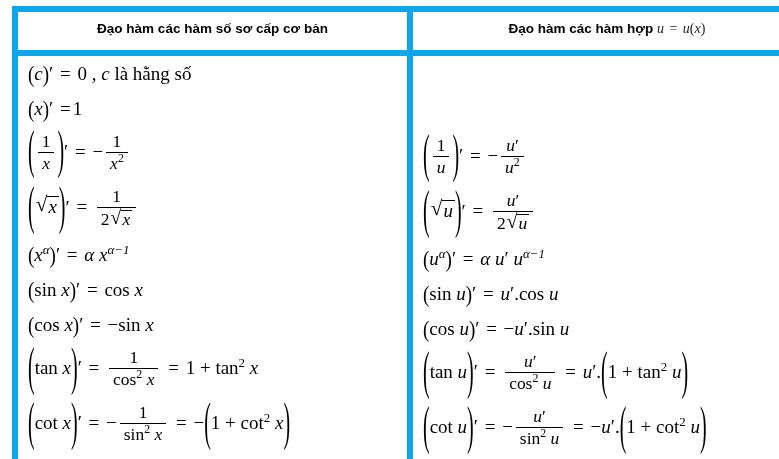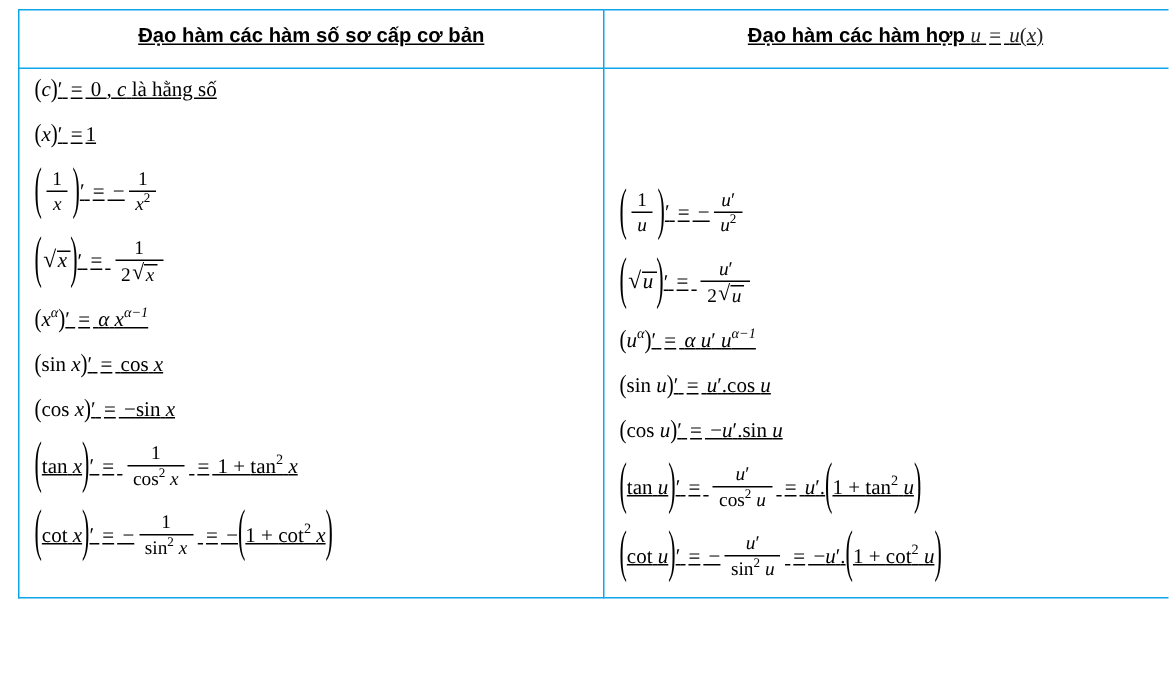--- a/index.html
+++ b/index.html
@@ -21,23 +21,22 @@
     background: #ffffff;
   }
   table.deriv-table {
     border-collapse: collapse;
     width: 755px;
     margin: 6px 0 0 12px;
     table-layout: fixed;
   }
   table.deriv-table th,
   table.deriv-table td {
-    border: 1px solid #0ea5e9;
+    border: 6px solid #0ea5e9;
     vertical-align: top;
-    text-decoration: underline;
   }
   table.deriv-table th {
     text-align: center;
     font-family: "Liberation Sans", sans-serif;
     font-weight: bold;
     font-size: 13.5px;
     padding: 9px 6px 9px 6px;
     height: 20px;
   }
   table.deriv-table th .hdr-math {
@@ -52,21 +51,21 @@
   }
   .col-left { width: 377px; }
   .col-right { width: 376px; }
 
   ul.formula-list {
     list-style: none;
     margin: 0;
     padding: 0;
   }
   ul.formula-list li {
-    font-size: 14px;
+    font-size: 19px;
     line-height: 1;
     padding: 0;
     margin: 0 0 16px 0;
     white-space: nowrap;
   }
   ul.formula-list li:last-child { margin-bottom: 2px; }
 
   
   .m { font-style: italic; }
   .up { font-style: normal; }

